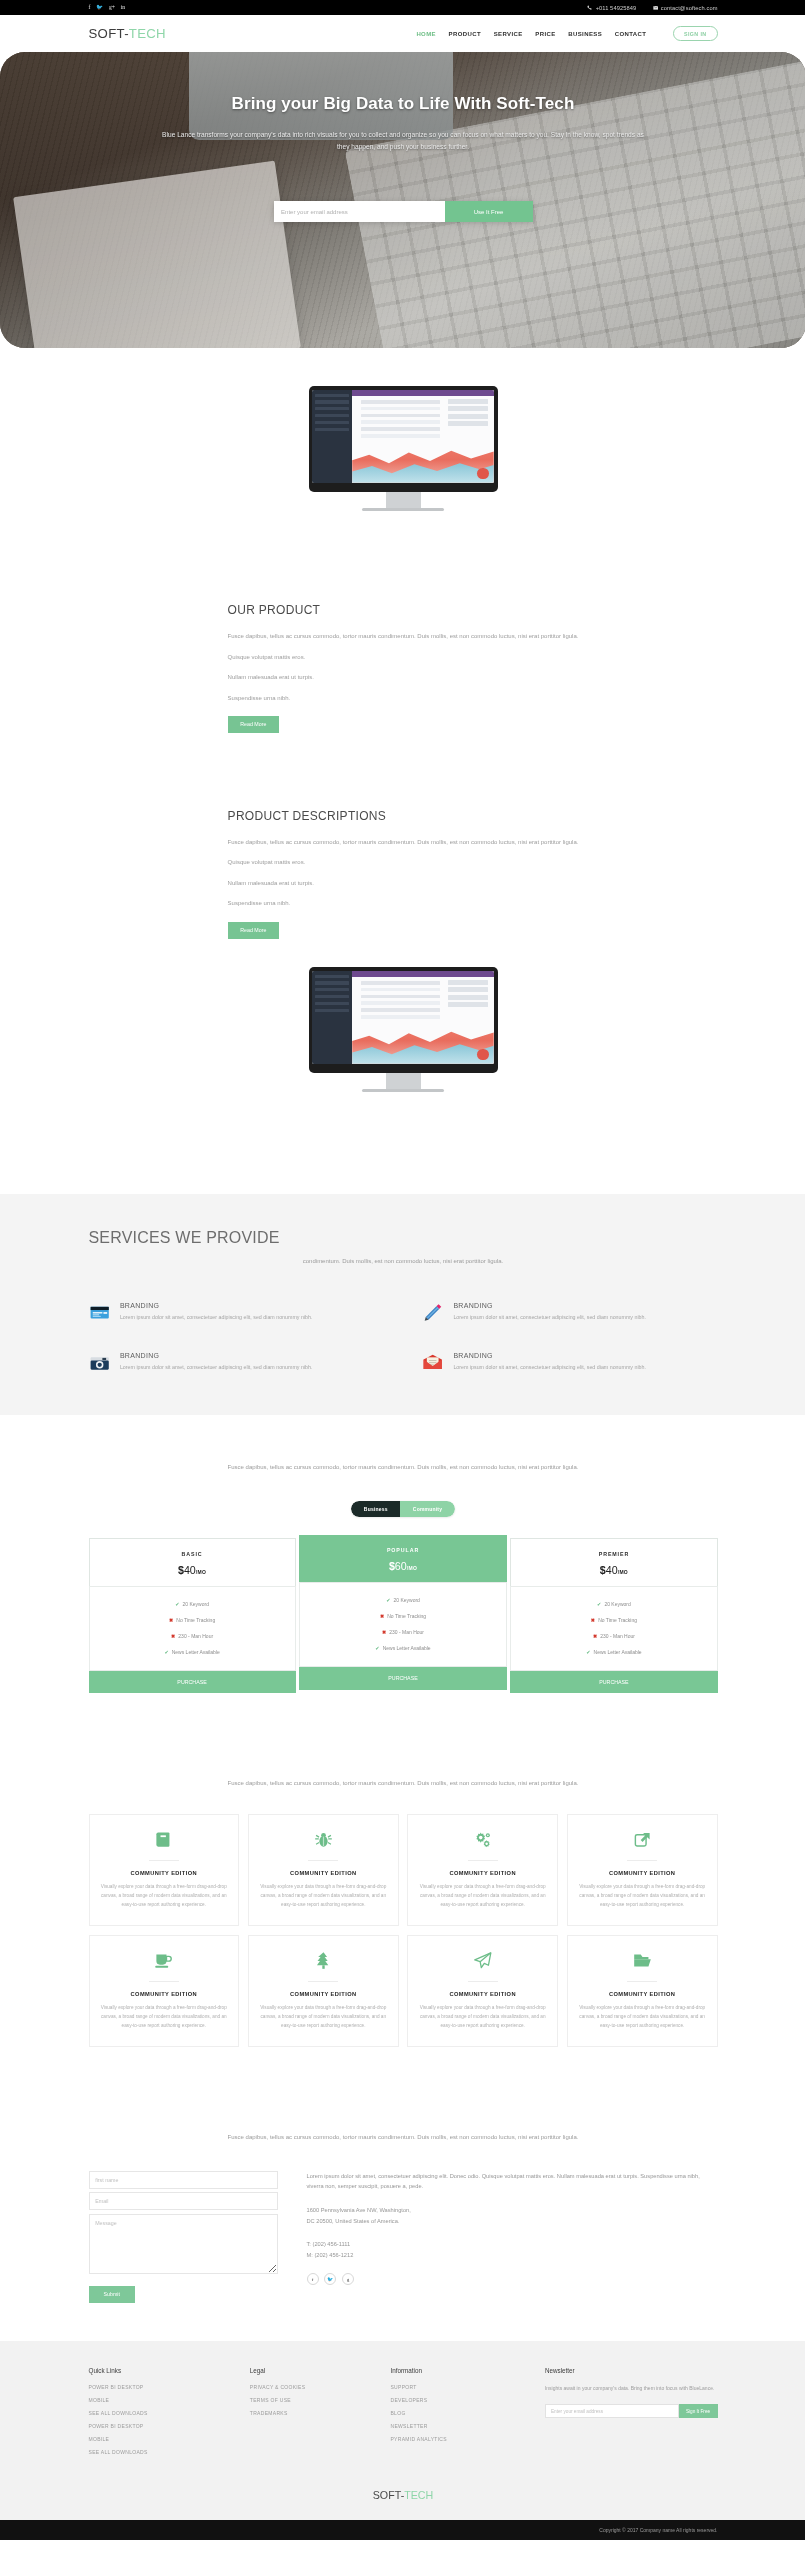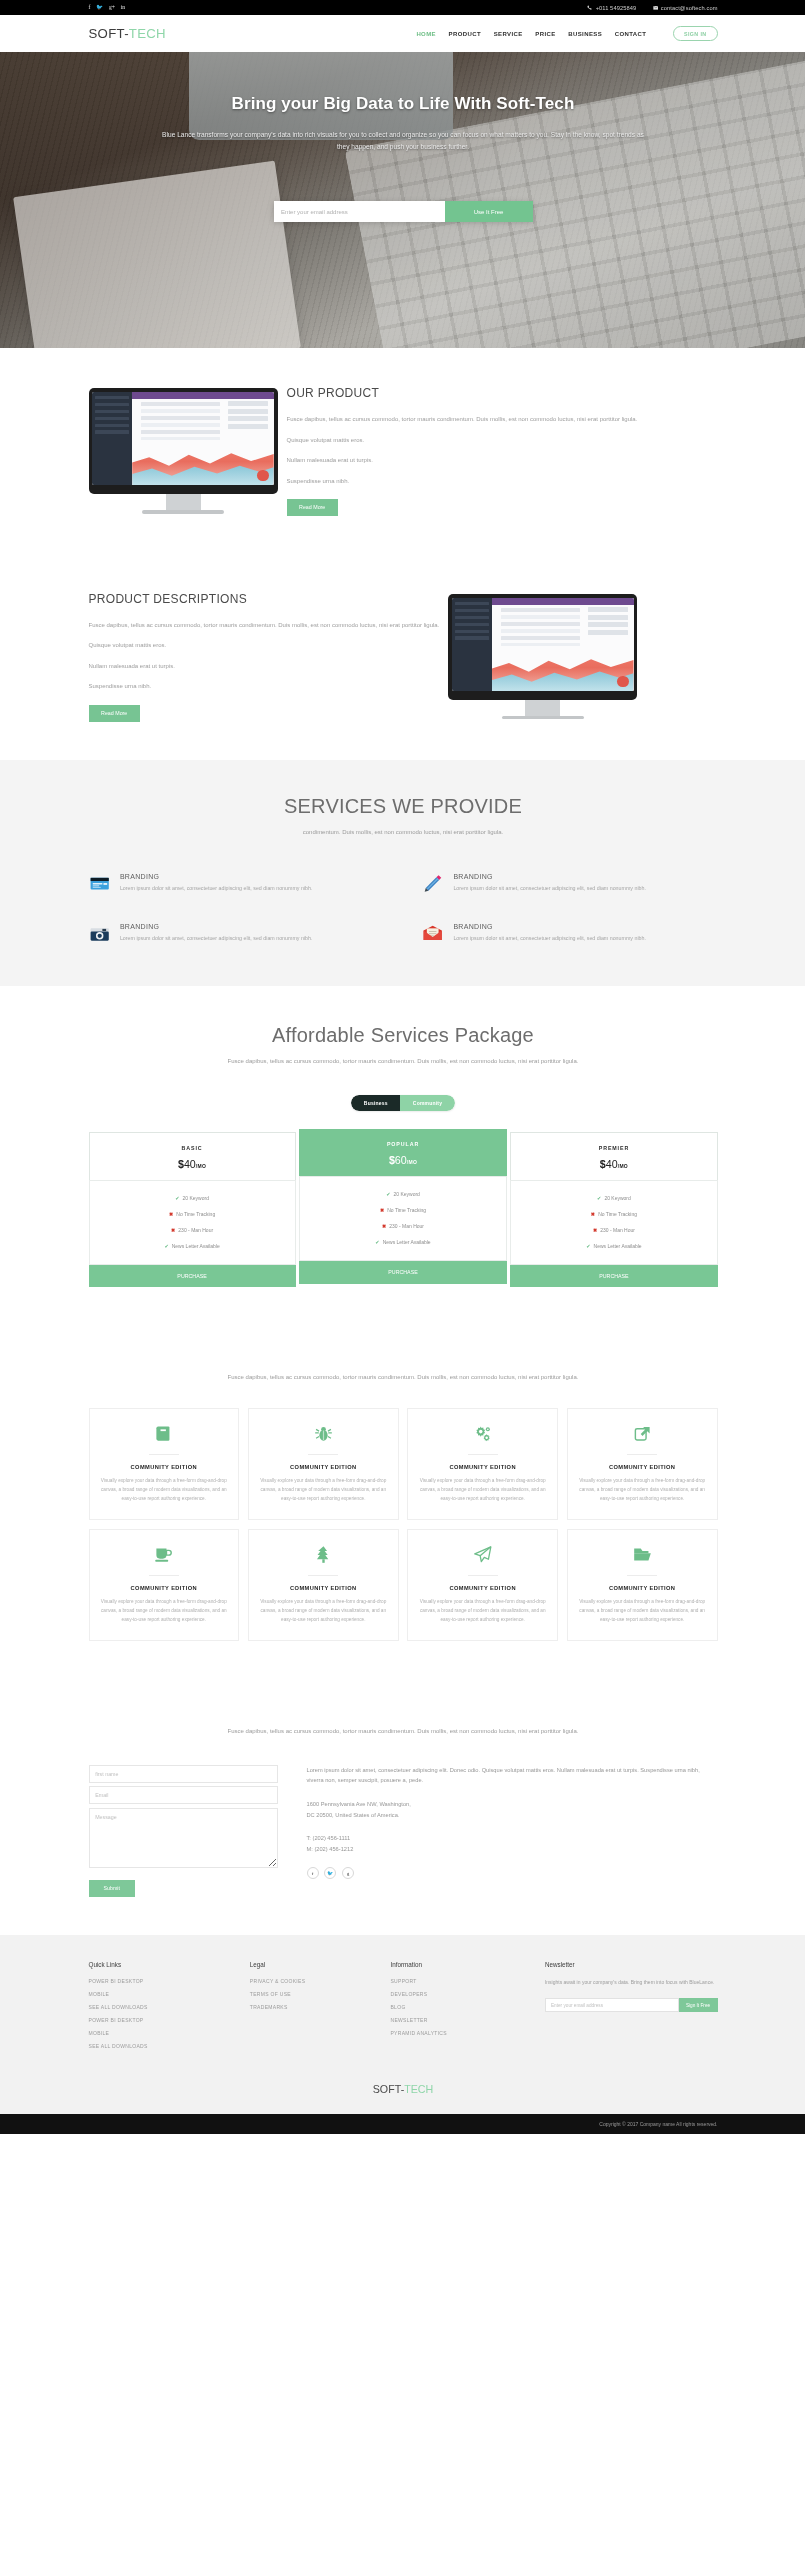--- a/index.html
+++ b/index.html
@@ -57,20 +57,21 @@
     border-radius: 8.8px; padding: 3.8px 10px;
     font-size: 5.3px; font-weight: bold; letter-spacing: 0.4px;
     background: transparent; cursor: pointer;
   }
 
   
   .hero {
     height: 296px; position: relative; overflow: hidden;
     display: flex; flex-direction: column; align-items: center;
     background: #5b5046;
+    border-radius: 25px;
   }
   .hero-bg {
     position: absolute; inset: 0;
     background:
       linear-gradient(118deg, rgba(40,32,26,.55) 0%, rgba(60,50,42,.25) 35%, rgba(120,120,118,.15) 60%, rgba(90,90,88,.35) 100%),
       linear-gradient(160deg, #6b5b4c 0%, #4d4036 25%, #8e8c86 52%, #b9b7b1 70%, #9c9a94 100%);
   }
   .hero-bg::before{
     
     content:"";position:absolute;inset:0;
@@ -118,30 +119,30 @@
   }
   .hero-form input::placeholder { color: #b1b1b1; }
   .hero-form button {
     width: 88px; border: 0; background: #73c490; color: #fff;
     font-size: 6px; cursor: pointer; font-family: inherit;
   }
 
   
   .section { padding: 38px 0; position: relative; }
   .sec-title-lg {
-    text-align: center; font-size: 20px; color: #6d6d6d;
+    font-size: 16px; color: #6d6d6d;
     font-weight: 400; letter-spacing: 0.2px;
   }
   .sec-sub {
     text-align: center; font-size: 6px; color: #9b9b9b;
     margin-top: 8.8px; line-height: 1.8;
   }
 
   
-  .prod-row { display: flex; align-items: center; gap: 9px; }
+  .prod-row { display: flex; align-items: center; gap: 28px; flex-direction: column; }
   .prod-copy h2 {
     font-size: 12px; color: #4a4a4a; font-weight: 400; letter-spacing: 0.3px;
   }
   .prod-copy p { font-size: 6px; color: #9d9d9d; line-height: 1.75; margin-top: 10px; }
   .prod-copy p.first { margin-top: 14px; }
   .btn-green {
     display: inline-block; margin-top: 12.6px;
     background: #77c493; color: #fff; border: 0;
     font-size: 5.3px; padding: 5.7px 12.6px; cursor: pointer;
     font-family: inherit;
@@ -527,21 +528,20 @@
           <p>Lorem ipsum dolor sit amet, consectetuer adipiscing elit, sed diam nonummy nibh.</p>
         </div>
       </div>
 
     </div>
   </div>
 </section>
 
 <section class="section">
   <div class="wrap">
-    <h2 class="sec-title-lg">Affordable Services Package</h2>
     <p class="sec-sub">Fusce dapibus, tellus ac cursus commodo, tortor mauris condimentum. Duis mollis, est non commodo luctus, nisi erat porttitor ligula.</p>
 
     <div class="toggle-wrap">
       <div class="toggle">
         <button class="t-on">Business</button>
         <button class="t-off">Community</button>
       </div>
     </div>
 
     <div class="price-grid">

